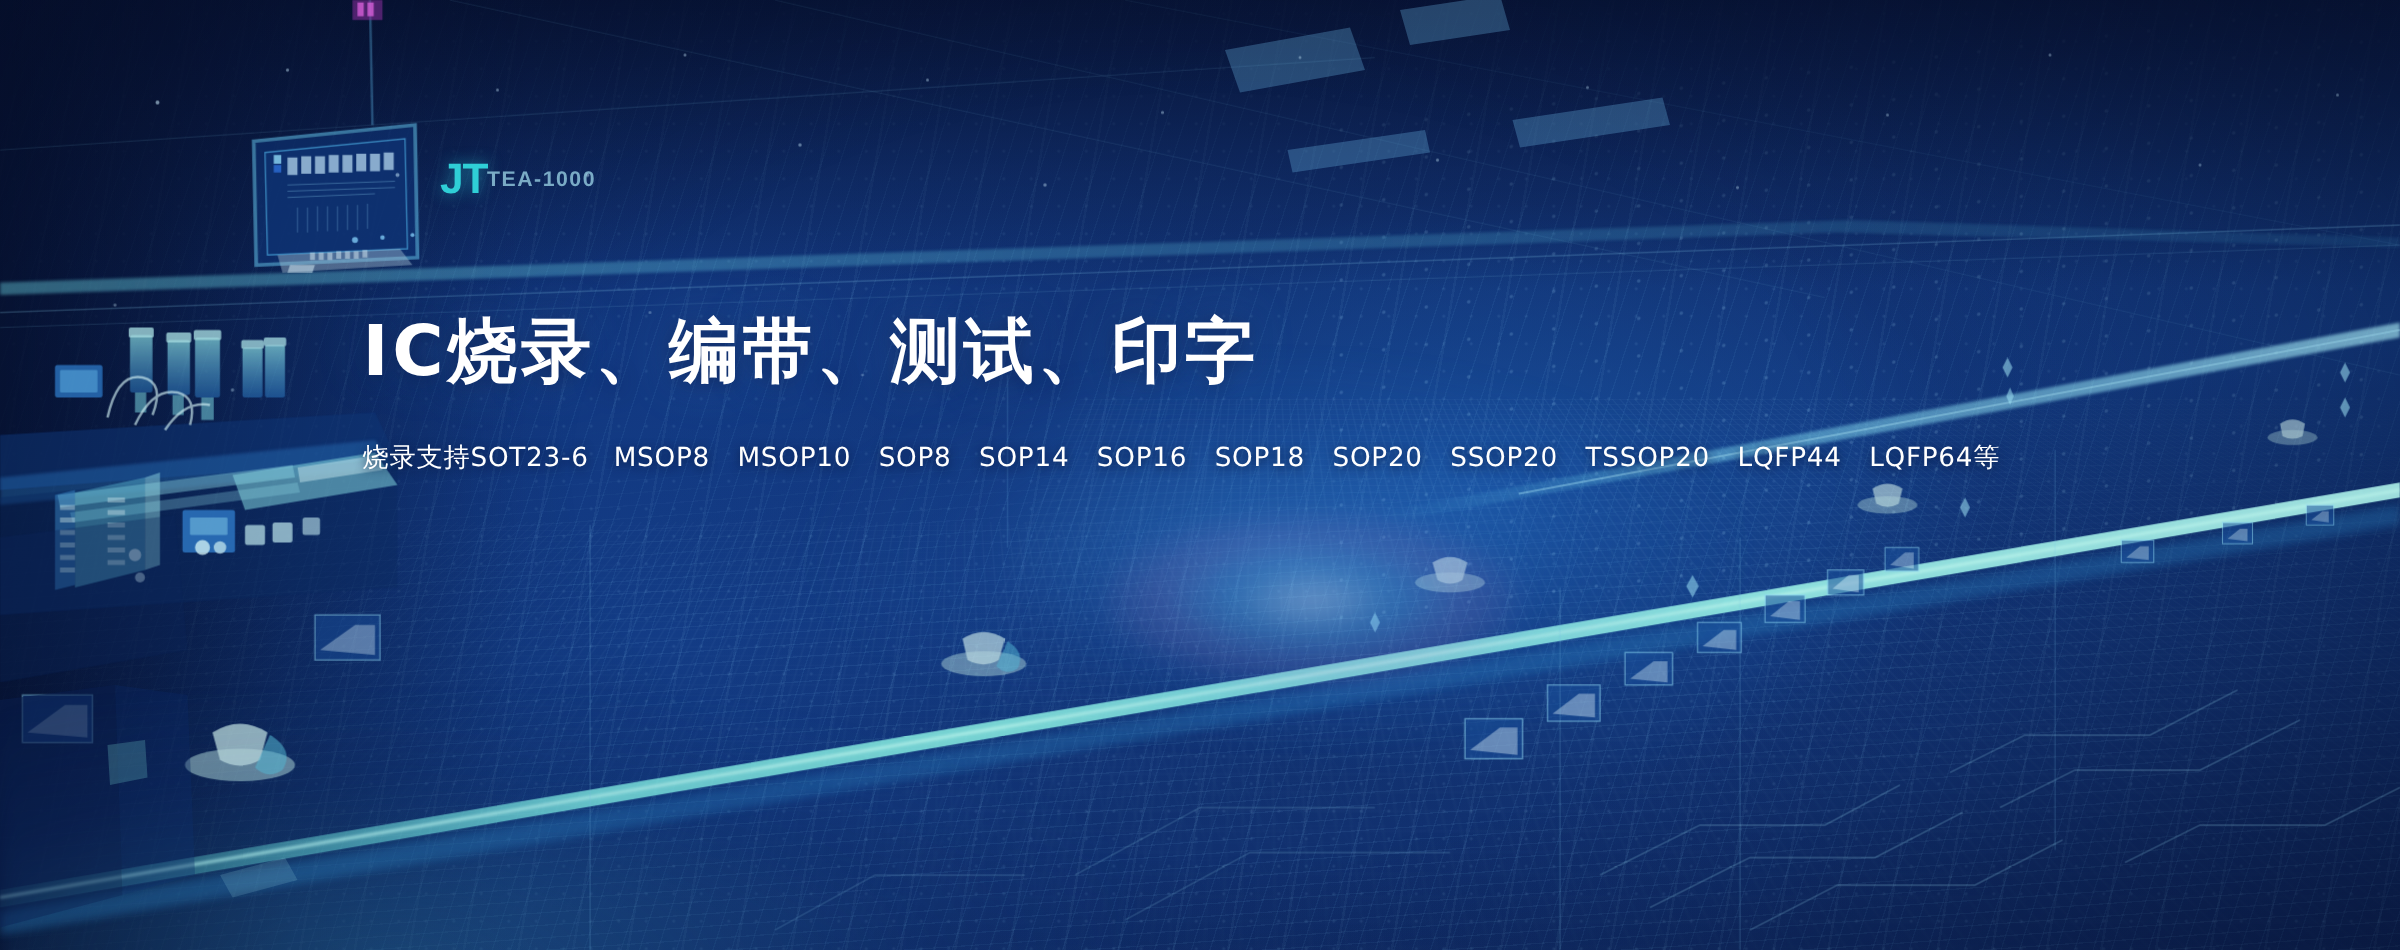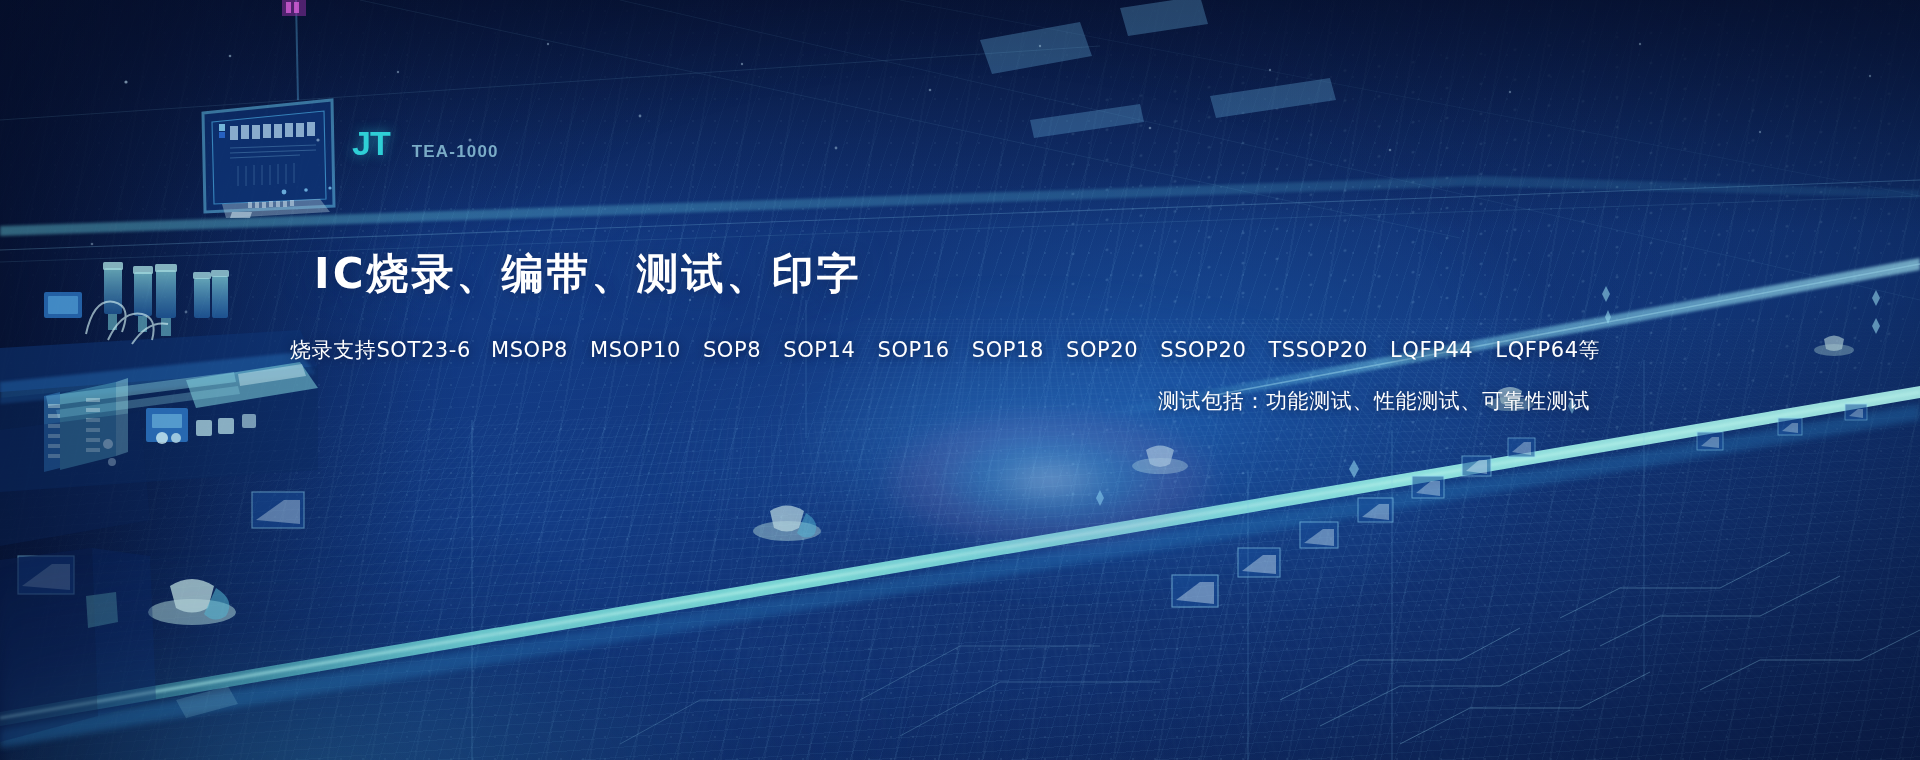--- a/index.html
+++ b/index.html
@@ -120,48 +120,47 @@
     opacity:0.45;
     -webkit-mask-image: radial-gradient(ellipse at 70% 25%, rgba(0,0,0,1) 0%, rgba(0,0,0,0) 70%);
             mask-image: radial-gradient(ellipse at 70% 25%, rgba(0,0,0,1) 0%, rgba(0,0,0,0) 70%);
   }
 
   svg.layer { position:absolute; left:0; top:0; width:1920px; height:760px; overflow:visible; }
 
   
   .logo-wrap {
     position:absolute; left:352px; top:126px;
-    display:flex; align-items:flex-end; gap:22px;
+    display:flex; align-items:center; gap:0;
   }
   .logo-jt {
     font-size: 34px; font-weight: 700; letter-spacing:-1px;
     color:#2fcfd6; line-height:1;
     font-family:"Liberation Sans", sans-serif;
     text-shadow: 0 0 12px rgba(50,210,220,0.55);
   }
   .logo-model {
     font-size: 17px; font-weight:700; letter-spacing:1.2px;
     color:#9fd8ea; opacity:0.75; line-height:1;
     font-family:"Liberation Sans", sans-serif;
   }
 
   
   .content { position:absolute; left:290px; top:250px; width:1300px; }
   .headline {
-    font-size: 42px;
+    font-size: 56px;
     font-weight: 700;
     color:#ffffff;
     letter-spacing: 3px;
     line-height: 1.15;
     font-family: "DejaVu Sans", "Liberation Sans", sans-serif;
     text-shadow: 0 2px 16px rgba(10,30,80,0.75), 0 0 40px rgba(120,190,255,0.25);
     white-space: nowrap;
-    margin-left: 24px;
-  }
-  .sublines { margin-top: 38px; text-align: right; }
+  }
+  .sublines { margin-top: 38px; }
   .subline {
     font-size: 21px;
     color:#ffffff;
     letter-spacing: 0.6px;
     line-height: 1.35;
     margin-bottom: 22px;
     font-family: "DejaVu Sans", "Liberation Sans", sans-serif;
     text-shadow: 0 1px 8px rgba(8,25,65,0.85);
     white-space: nowrap;
   }
@@ -539,17 +538,16 @@
     <span class="logo-model">TEA-1000</span>
   </div>
 
   <div class="content">
     <div class="headline">IC烧录、编带、测试、印字</div>
 
     <div class="sublines">
       <div class="subline">
         <span class="pkg-lead">烧录支持SOT23-6</span><span class="pkg-list"><span class="pkg">MSOP8</span><span class="pkg">MSOP10</span><span class="pkg">SOP8</span><span class="pkg">SOP14</span><span class="pkg">SOP16</span><span class="pkg">SOP18</span><span class="pkg">SOP20</span><span class="pkg">SSOP20</span><span class="pkg">TSSOP20</span><span class="pkg">LQFP44</span><span class="pkg">LQFP64等</span></span>
       </div>
-      <div class="subline">测试包括：功能测试、性能测试、可靠性测试</div>
     </div>
   </div>
 
 </div>
 
 </body></html>

